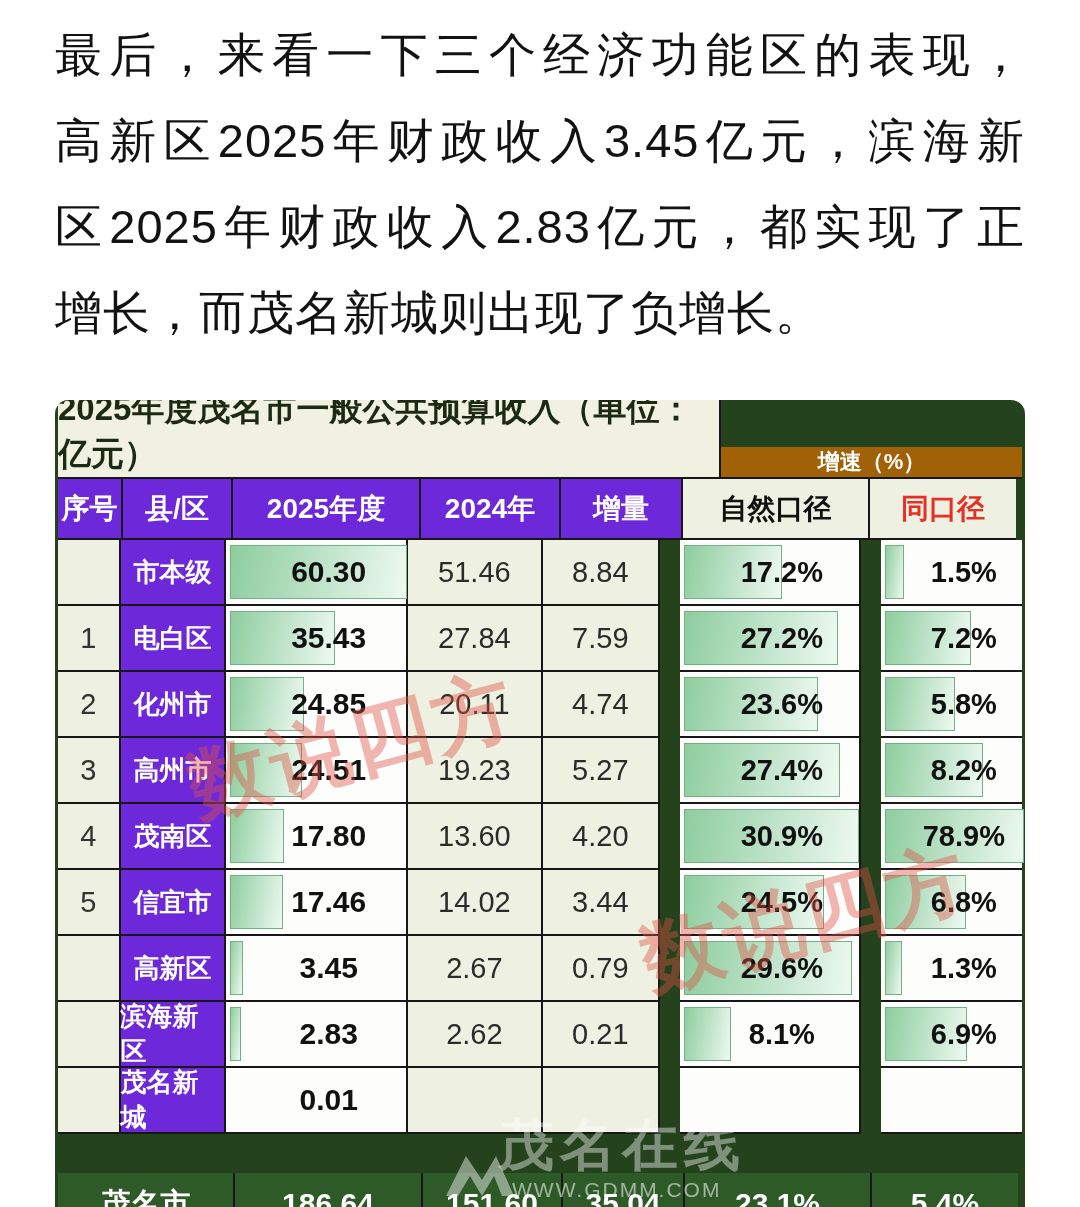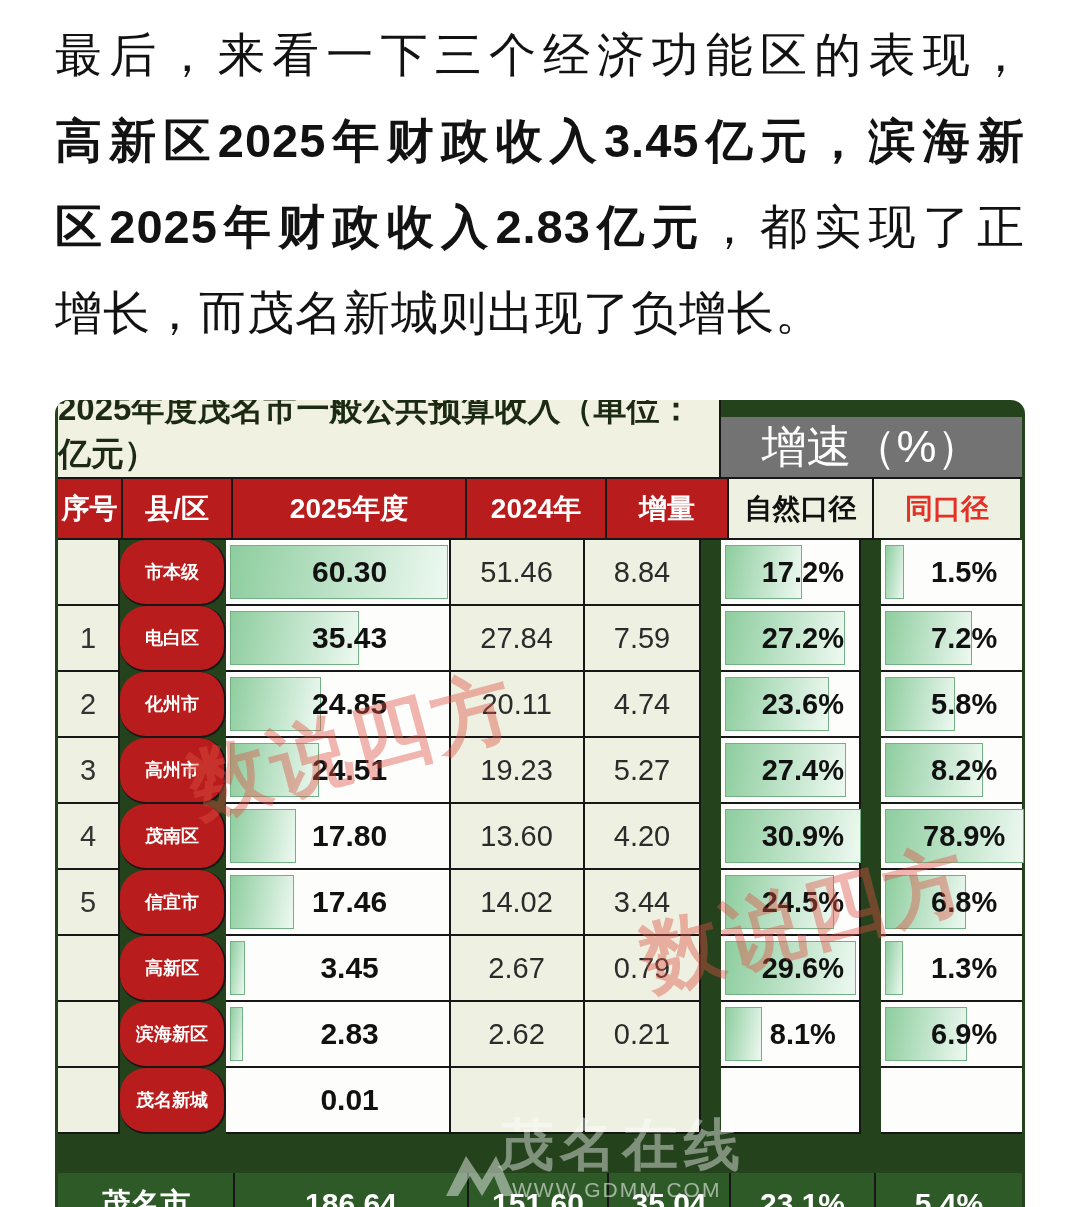--- a/index.html
+++ b/index.html
@@ -4,45 +4,45 @@
 <style>
   html,body{margin:0;padding:0;background:#ffffff;}
   .page{position:relative;width:1080px;height:1207px;background:#ffffff;overflow:hidden;
         font-family:"Liberation Sans","DejaVu Sans",sans-serif;}
 
   
   .intro{position:absolute;left:55px;top:12px;width:970px;color:#121212;}
   .intro .line{height:86px;line-height:86px;font-size:47px;letter-spacing:1px;
                text-align:justify;white-space:nowrap;overflow:visible;}
   .intro .line.j{white-space:normal;text-align-last:justify;}
-  .intro .b{font-weight:700;}
+  .intro .b{font-weight:400;}
 
   
   .tbl{position:absolute;left:55px;top:400px;width:970px;background:#24431c;
        border-radius:14px 14px 8px 8px;padding:3px;box-sizing:border-box;overflow:hidden;}
   .trow{display:flex;}
   .cell{box-sizing:border-box;position:relative;display:flex;align-items:center;justify-content:center;
         border-right:2px solid #171717;border-bottom:2px solid #171717;}
-  .w1{width:65px}.w2{width:110px}.w3{width:234px}.w4{width:140px}.w5{width:122px}
-  .w6{width:145px}.w7{width:146px;border-right:none}
-  .green{background:#b91c1c;color:#ffffff;font-weight:700;}
+  .w1{width:65px}.w2{width:110px}.w3{width:188px}.w4{width:140px}.w5{width:122px}
+  .w6{width:187px}.w7{width:146px;border-right:none}
+  .green{background:#6d28d9;color:#ffffff;font-weight:700;}
   .pale{background:#eef0e1;color:#222222;}
   .white{background:#fdfdfc;color:#111111;padding-left:25px;}
 
   .title-row{height:76px;align-items:flex-end;}
   .title-left{width:663px;background:#f0f1e1;color:#1c2a14;font-weight:700;font-size:33px;
               border-top-left-radius:12px;}
-  .title-right{width:301px;background:#737373;color:#ffffff;font-weight:400;font-size:45px;}
+  .title-right{width:301px;background:#a16207;color:#ffffff;font-weight:700;font-size:22px;}
   .hdr-row{height:61px;}
   .hdr-row .cell{font-weight:700;font-size:28px;}
   .hdr-red{color:#e53026;}
 
   .drow{height:66px;}
   .c-no{font-size:29px;color:#333;}
-  .c-name{font-size:18px;border-radius:26px;}
+  .c-name{font-size:26px;}
   .c-v25{font-weight:700;font-size:30px;}
   .c-plain{font-size:29px;color:#2b2b2b;}
   .c-pct{font-weight:700;font-size:29px;margin-left:20px;}
   .num{position:relative;z-index:1;}
   .bar{position:absolute;left:4px;top:5px;bottom:5px;z-index:0;
        background:linear-gradient(100deg,#8ecd9e 0%,#c2e5cc 55%,#eef9f1 100%);
        border:1px solid #74b086;}
 
   .foot-row{height:62px;margin-top:39px;}
   .foot-row .cell{border-bottom:none;background:#2e5a28;color:#ffffff;font-weight:700;font-size:30px;}

